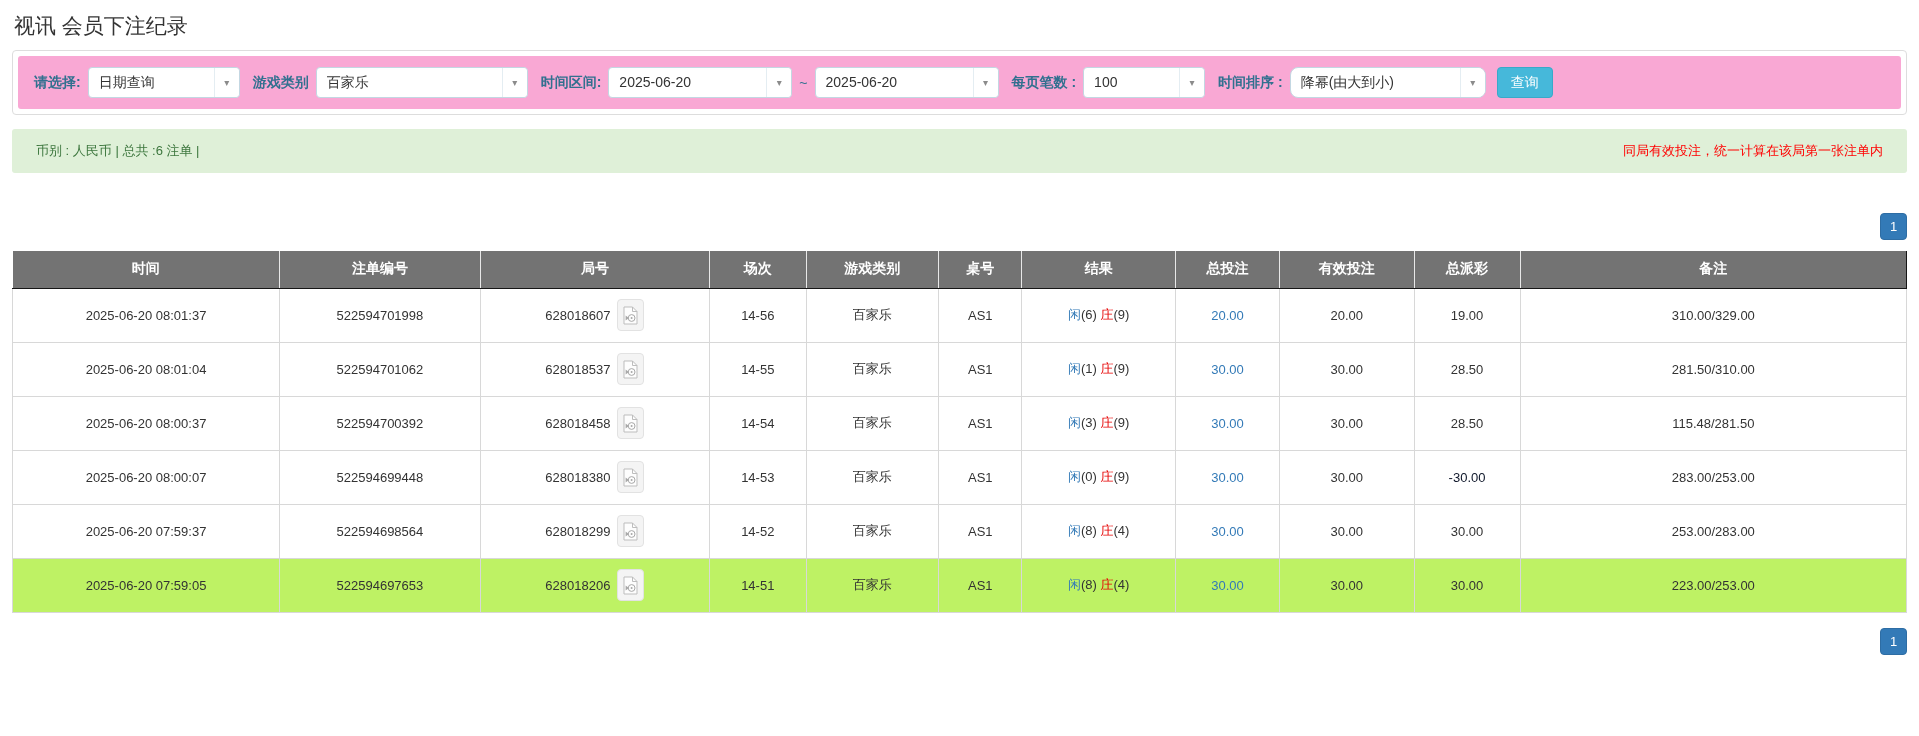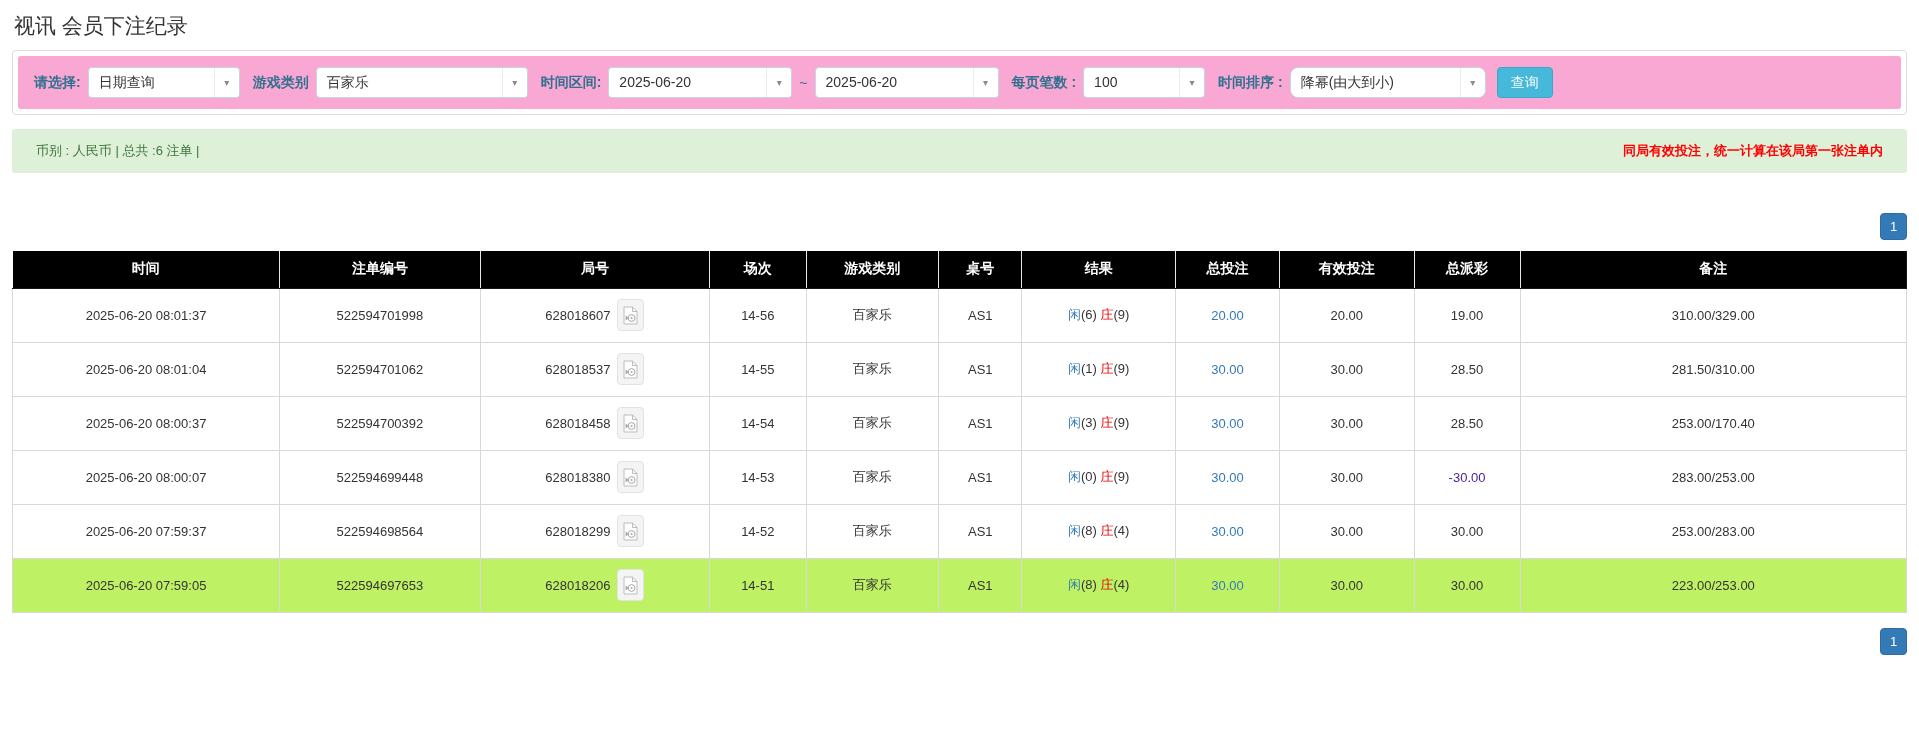--- a/index.html
+++ b/index.html
@@ -15,41 +15,41 @@
 
   .combo { display:inline-flex; align-items:stretch; background:#fff; border:1px solid #c3d7e2; border-radius:4px; height:31px; overflow:hidden; cursor:pointer; }
   .combo-text { font-size:14px; color:#333; padding:6px 10px; flex:1; white-space:nowrap; overflow:hidden; }
   .combo-caret { width:25px; display:flex; align-items:center; justify-content:center; color:#8b8b8b; font-size:10px; border-left:1px solid #e4edf2; background:#fff; border-radius:0 4px 4px 0; }
   .w1 { width:152px; } .w2 { width:212px; } .wdate { width:184px; } .wsize { width:122px; } .wsort { width:196px;border-radius:8px; }
   .tilde { font-size:14px; color:#31708f; }
 
   .search-btn { height:31px; padding:0 13px; background:#46b8da; border:1px solid #39a9c9; border-radius:4px; color:#fff; font-size:14px; cursor:pointer; margin-left:4px; font-family:inherit; }
 
   .summary-bar { margin-top:14px; background:#dff0d8; border-radius:3px; padding:13px 24px; font-size:13px; color:#3c763d; display:flex; justify-content:space-between; align-items:center; }
-  .summary-right { color:#f00;font-weight:bold; }
+  .summary-right { color:#f00; }
 
   .pager { text-align:right; }
   .pager.top { margin-top:40px; margin-bottom:11px; }
   .pager.bottom { margin-top:15px; }
   .page-btn { width:27px; height:27px; background:#337ab7; border:1px solid #2e6da4; border-radius:4px; color:#fff; font-size:13px; cursor:pointer; font-family:inherit; }
 
   table.records { width:100%; border-collapse:collapse; table-layout:fixed; }
-  thead th { background:#000000; color:#fff; font-size:14px; font-weight:bold; height:37px; border-right:1px solid #e8e8e8; border-bottom:1px solid #161616; }
+  thead th { background:#737373; color:#fff; font-size:14px; font-weight:bold; height:37px; border-right:1px solid #e8e8e8; border-bottom:1px solid #161616; }
   thead th:last-child { border-right:1px solid #161616; }
   tbody td { background:#fff; font-size:13px; color:#333; text-align:center; height:54px; border:1px solid #d8d8d8; }
   tbody tr.hl td { background:#bef264; }
   tfoot td { background:#9d9d9d; color:#fff; font-size:13px; text-align:center; height:33px; border:2px solid #fff; }
   tfoot tr td:first-child { border-left:0; }
   tfoot tr td:last-child { border-right:0; }
   tfoot tr:last-child td { border-bottom:0; }
 
   .blue { color:#337ab7; }
   .red { color:#e60000; }
   .dark { color:#333; }
-  .neg { color:#4c1d95;margin-top:44px; }
+  .neg { color:#0f172a;margin-top:44px; }
   a.bet-link { color:#337ab7; text-decoration:none; cursor:pointer; }
 
   .round-wrap { display:inline-flex; align-items:center; gap:7px; justify-content:center; }
   .video-btn { display:inline-flex; align-items:center; justify-content:center; width:27px; height:32px; background:#f4f4f4; border:1px solid #e2e2e2; border-radius:4px; cursor:pointer; }
 </style>
 </head>
 <body>
 
 <div class="page">
 
@@ -198,21 +198,21 @@
 </svg>
               </span>
             </span></td>
           <td>14-54</td>
           <td>百家乐</td>
           <td>AS1</td>
           <td><span class="blue">闲</span><span class="dark">(3)</span> <span class="red">庄</span><span class="dark">(9)</span></td>
           <td><a class="bet-link">30.00</a></td>
           <td>30.00</td>
           <td><span class="">28.50</span></td>
-          <td>253.00/170.40</td>
+          <td>115.48/281.50</td>
         </tr>
         <tr>
           <td>2025-06-20 08:00:07</td>
           <td>522594699448</td>
           <td><span class="round-wrap">
               <span>628018380</span>
               <span class="video-btn">
                 <svg width="15" height="19" viewBox="0 0 15 19">
   <path d="M1 1h8.5L14 5.5V18H1z" fill="#fdfdfd" stroke="#bdbdbd" stroke-width="1"></path>
   <path d="M9.5 1v4.5H14" fill="none" stroke="#bdbdbd" stroke-width="1"></path>

